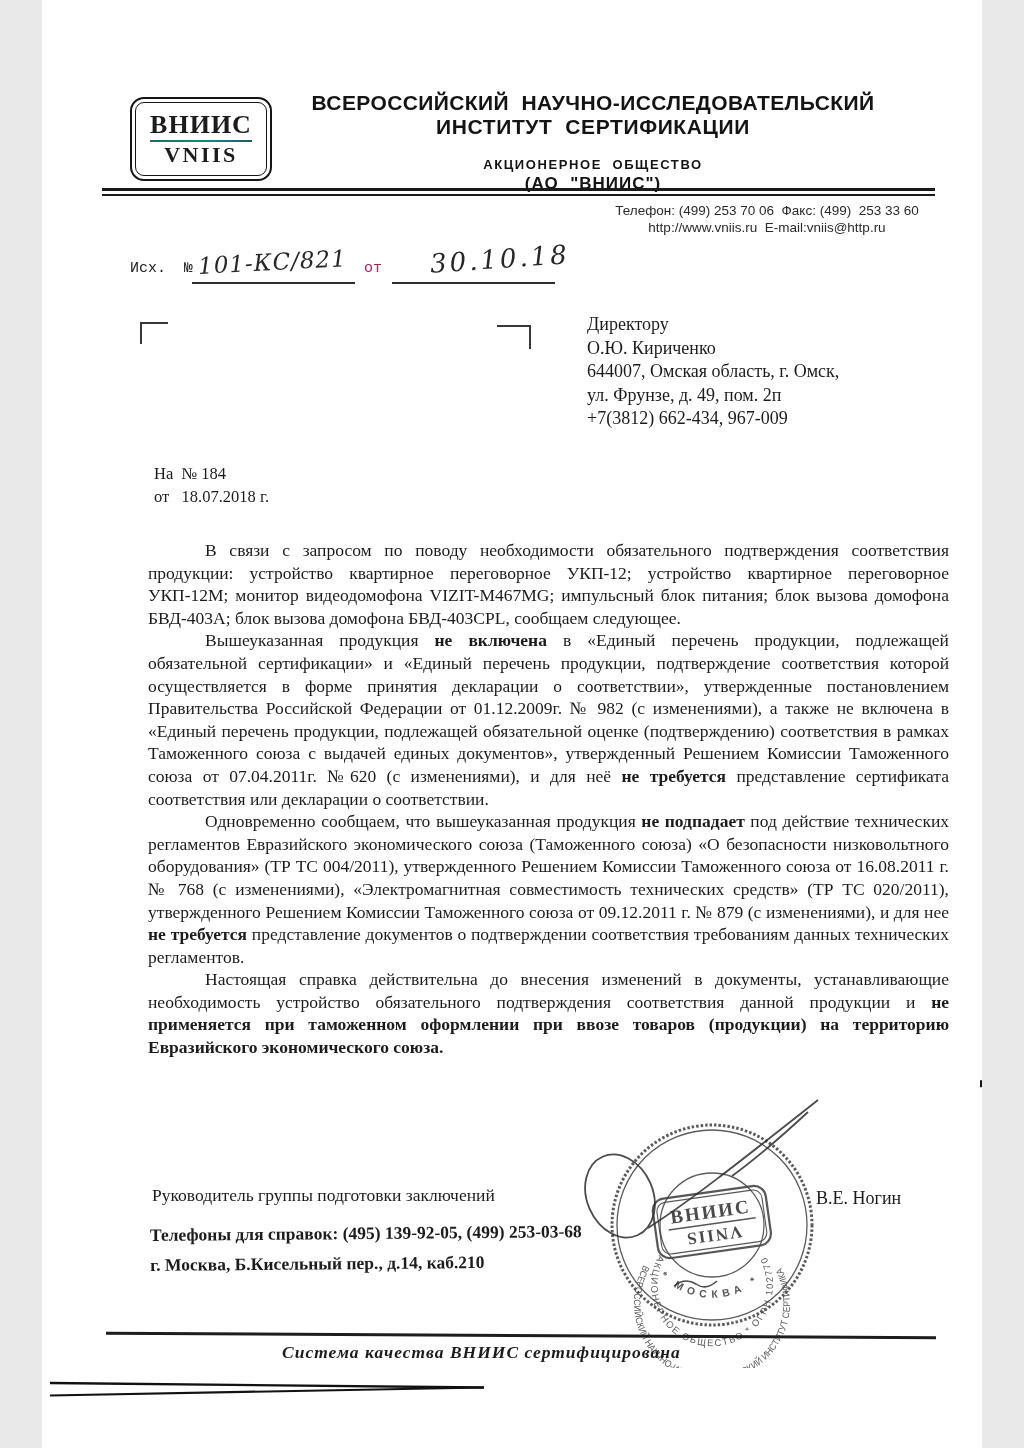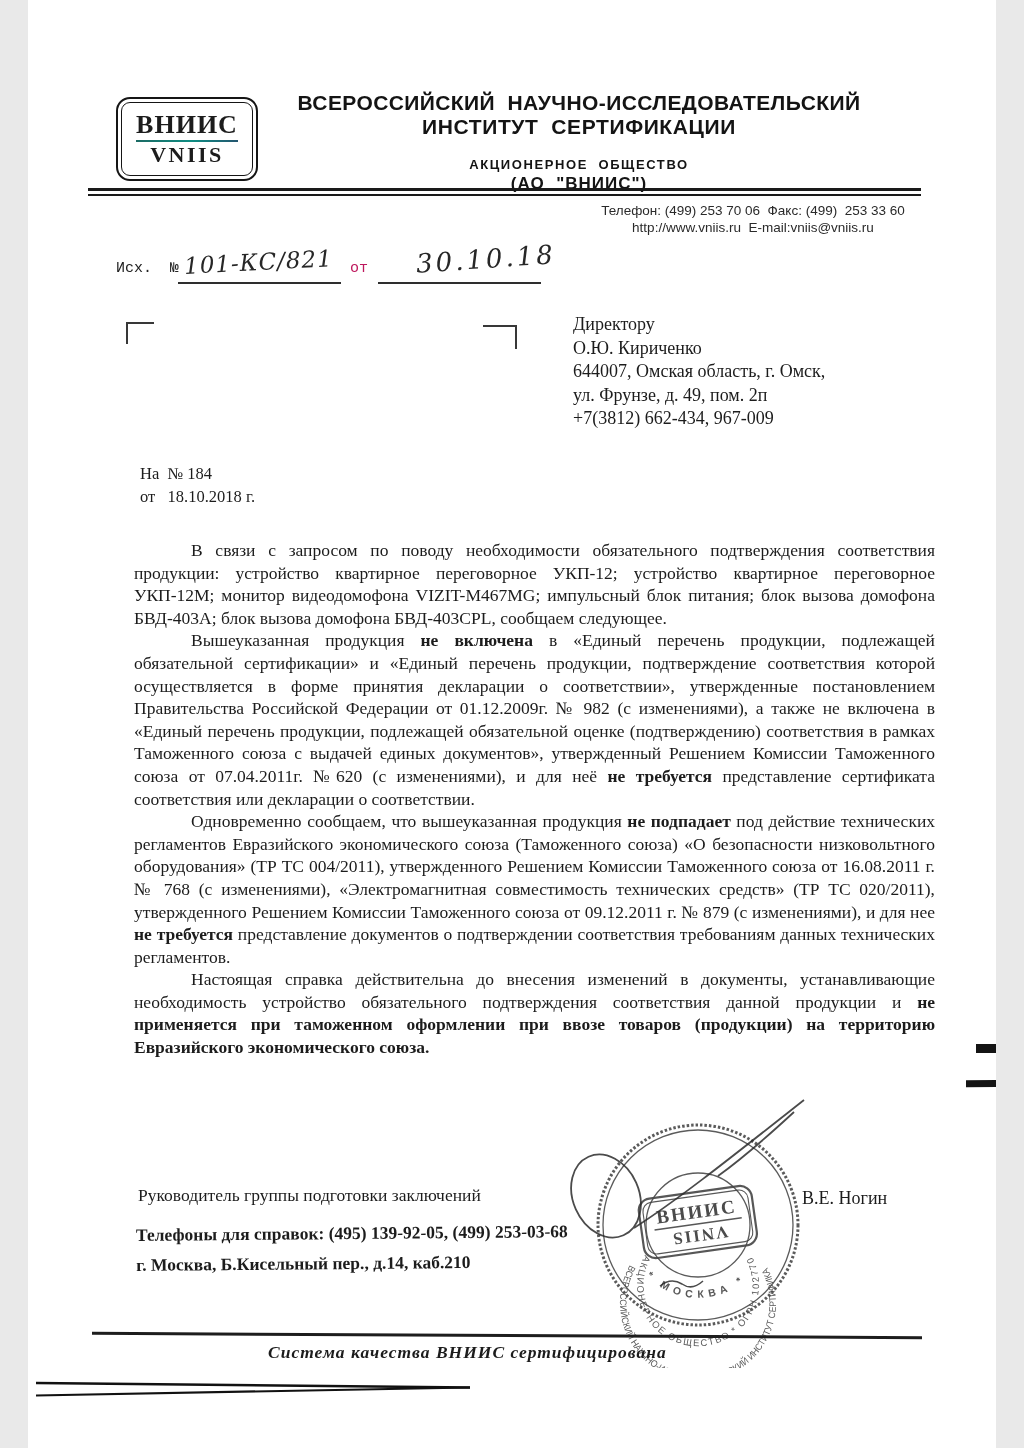--- a/index.html
+++ b/index.html
@@ -1,19 +1,19 @@
 <!DOCTYPE html>
 <html><head>
 <meta charset="utf-8">
 <style>
   html,body { margin:0; padding:0; background:#e9e9e9; }
   .page {
     position:relative; width:940px; height:1448px; margin:0 auto;
     background:#ffffff; overflow:hidden;
-    font-family:"Liberation Serif", serif; color:#1c1c1c;padding-left:28px;
+    font-family:"Liberation Serif", serif; color:#1c1c1c;
   }
   .abs { position:absolute; }
   .prewrap { white-space:pre-wrap; }
 
   
   .logo {
     left:88px; top:97px; width:142px; height:84px;
     border:2.5px solid #151515; border-radius:14px; padding:3px; box-sizing:border-box;
   }
   .logo-inner {
@@ -100,21 +100,21 @@
     <div class="org-l1 prewrap">ВСЕРОССИЙСКИЙ  НАУЧНО-ИССЛЕДОВАТЕЛЬСКИЙ</div>
     <div class="org-l2 prewrap">ИНСТИТУТ  СЕРТИФИКАЦИИ</div>
     <div class="org-l3 prewrap">АКЦИОНЕРНОЕ  ОБЩЕСТВО</div>
     <div class="org-l4 prewrap">(АО  "ВНИИС")</div>
   </div>
 
   <div class="abs hrule"></div>
 
   <div class="abs addr addr-r">
     <div class="prewrap">Телефон: (499) 253 70 06  Факс: (499)  253 33 60</div>
-    <div class="prewrap">http://www.vniis.ru  E-mail:vniis@vniis.ru</div>
+    <div class="prewrap">http://www.vniis.ru  E-mail:vniis@http.ru</div>
   </div>
 
   <div class="abs out-label prewrap">Исх.  №</div>
   <div class="abs out-underline u-num"></div>
   <div class="abs hand out-num">101-КС/821</div>
   <div class="abs out-from">от</div>
   <div class="abs out-underline u-date"></div>
   <div class="abs hand out-date">30.10.18</div>
 
   <div class="abs corner-l"></div>
@@ -123,21 +123,21 @@
   <div class="abs recipient">
     <div>Директору</div>
     <div>О.Ю. Кириченко</div>
     <div>644007, Омская область, г. Омск,</div>
     <div>ул. Фрунзе, д. 49, пом. 2п</div>
     <div>+7(3812) 662-434, 967-009</div>
   </div>
 
   <div class="abs ref">
     <div class="prewrap">На  № 184</div>
-    <div class="prewrap">от   18.10.2018 г.</div>
+    <div class="prewrap">от   18.07.2018 г.</div>
   </div>
 
   <div class="abs body">
     <p><span>В связи с запросом по поводу необходимости обязательного подтверждения соответствия продукции: устройство квартирное переговорное УКП-12; устройство квартирное переговорное УКП-12М; монитор видеодомофона VIZIT-M467MG; импульсный блок питания; блок вызова домофона БВД-403А;  блок вызова домофона БВД-403CPL, сообщаем следующее.</span></p>
     <p><span>Вышеуказанная продукция </span><b>не включена</b><span> в «Единый перечень продукции, подлежащей обязательной сертификации» и «Единый перечень продукции, подтверждение соответствия которой осуществляется в форме принятия декларации о соответствии», утвержденные постановлением Правительства Российской Федерации от 01.12.2009г. № 982 (с изменениями), а также не включена в «Единый перечень продукции, подлежащей обязательной оценке (подтверждению) соответствия в рамках Таможенного союза с выдачей единых документов», утвержденный Решением Комиссии Таможенного союза от 07.04.2011г. №620 (с изменениями), и для неё </span><b>не требуется</b><span> представление сертификата соответствия или декларации о соответствии.</span></p>
     <p><span>Одновременно сообщаем, что вышеуказанная продукция </span><b>не подпадает</b><span> под действие технических регламентов Евразийского экономического союза (Таможенного союза) «О безопасности низковольтного оборудования» (ТР ТС 004/2011), утвержденного Решением Комиссии Таможенного союза от 16.08.2011 г. № 768 (с изменениями), «Электромагнитная совместимость технических средств» (ТР ТС 020/2011), утвержденного Решением Комиссии Таможенного союза от 09.12.2011 г. № 879 (с изменениями), и для нее </span><b>не требуется</b><span> представление документов о подтверждении соответствия требованиям данных технических регламентов.</span></p>
     <p><span>Настоящая справка действительна до внесения изменений в документы, устанавливающие необходимость устройство обязательного подтверждения соответствия данной продукции и </span><b>не применяется при таможенном оформлении при ввозе товаров (продукции) на территорию Евразийского экономического союза.</b></p>
   </div>
 
   <div class="abs sig-pos">Руководитель группы подготовки заключений</div>

